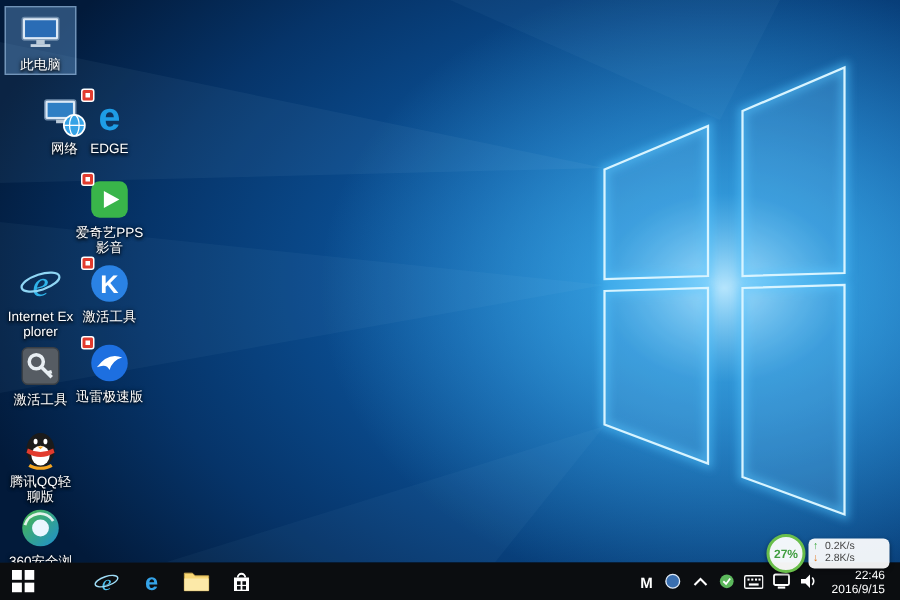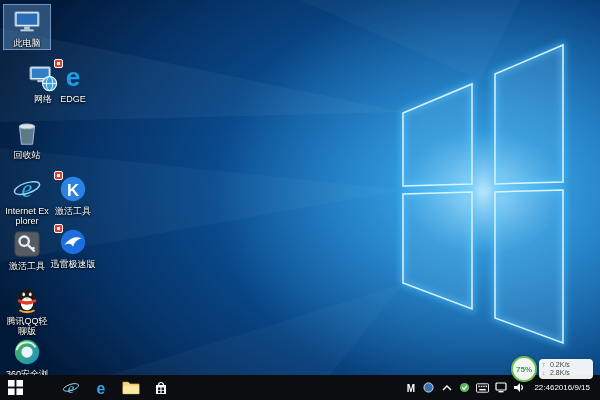--- a/index.html
+++ b/index.html
@@ -32,21 +32,21 @@
   .arrow.down{color:#e07820}
 
   
   #taskbar{position:absolute;left:0;bottom:0;width:600px;height:25px;background:#0b0d10;
     display:flex;align-items:stretch;z-index:20}
   .tb-btn{width:30px;display:flex;align-items:center;justify-content:center;cursor:pointer}
   #tb-apps{display:flex;margin-left:26px}
   #tray{margin-left:auto;display:flex;align-items:center;gap:5px;padding-right:4px}
   .tray-ic{display:flex;align-items:center;justify-content:center;width:13px;height:16px;cursor:pointer}
   #clock{color:#fff;font-size:8px;line-height:9px;text-align:right;padding:0 6px 0 4px;cursor:default;
-    display:flex;flex-direction:row;justify-content:flex-start}
+    display:flex;flex-direction:column;justify-content:flex-start}
 </style>
 </head>
 <body>
 
 <div id="screen">
 
   <svg id="wallpaper" viewBox="0 0 600 375" preserveAspectRatio="none">
     <defs>
       <radialGradient id="bg" cx="79%" cy="50%" r="85%">
         <stop offset="0%" stop-color="#1780d2"></stop>
@@ -105,30 +105,20 @@
           <rect x="4" y="7" width="18" height="10" fill="#2f7fc4"></rect>
           <rect x="10" y="19" width="6" height="2.5" fill="#b9c9d8"></rect>
           <circle cx="23" cy="23" r="7.5" fill="#36a3e6" stroke="#fff" stroke-width="1.2"></circle>
           <ellipse cx="23" cy="23" rx="3.4" ry="7.5" fill="none" stroke="#fff" stroke-width="0.9"></ellipse>
           <line x1="15.5" y1="23" x2="30.5" y2="23" stroke="#fff" stroke-width="0.9"></line>
         </svg>
     </div>
     <div class="lbl">网络</div>
   </div>
 
-  <div class="tile" style="left:4px;top:117px">
-    <div class="ic">
-      <svg viewBox="0 0 32 32">
-          <path d="M8 9 L24 9 L22 28 L10 28 Z" fill="rgba(205,220,232,0.45)" stroke="#aebfcd"></path>
-          <ellipse cx="16" cy="9" rx="8.2" ry="2.6" fill="#d8e3ec" stroke="#aebfcd"></ellipse>
-          <path d="M13 16 l3 -4 3 4 M13 20 h6 M14 24 h4" stroke="#4c8d3f" stroke-width="1.2" fill="none"></path>
-        </svg>
-    </div>
-    <div class="lbl">回收站</div>
-  </div>
 
   <div class="tile" style="left:4px;top:173px">
     <div class="ic">
       <svg viewBox="0 0 32 32">
           <text x="16" y="25" font-size="26" font-style="italic" font-family="serif" text-anchor="middle" fill="#2fb3e8">e</text>
           <ellipse cx="16" cy="15" rx="14" ry="5.5" fill="none" stroke="#8fd6f4" stroke-width="1.6" transform="rotate(-18 16 15)"></ellipse>
         </svg>
     </div>
     <div class="lbl">Internet Explorer</div>
   </div>
@@ -180,20 +170,30 @@
   <div class="tile" style="left:50px;top:61px">
     <div class="ic">
       <span class="badge"></span>
       <svg viewBox="0 0 32 32">
           <text x="16" y="26" font-size="28" font-weight="bold" text-anchor="middle" fill="#1e9de6">e</text>
         </svg>
     </div>
     <div class="lbl">EDGE</div>
   </div>
 
+  <div class="tile" style="left:50px;top:117px">
+    <div class="ic">
+      <span class="badge"></span>
+      <svg viewBox="0 0 32 32">
+          <rect x="3" y="3" width="26" height="26" rx="6" fill="#39b54a"></rect>
+          <polygon points="12,10 23,16 12,22" fill="#fff"></polygon>
+        </svg>
+    </div>
+    <div class="lbl">爱奇艺PPS影音</div>
+  </div>
 
   <div class="tile" style="left:50px;top:173px">
     <div class="ic">
       <span class="badge"></span>
       <svg viewBox="0 0 32 32">
           <circle cx="16" cy="16" r="13" fill="#2a82e4"></circle>
           <text x="16" y="23" font-size="18" font-weight="bold" text-anchor="middle" fill="#fff">K</text>
         </svg>
     </div>
     <div class="lbl">激活工具</div>
@@ -204,21 +204,21 @@
       <span class="badge"></span>
       <svg viewBox="0 0 32 32">
           <circle cx="16" cy="16" r="13" fill="#1d6fe0"></circle>
           <path d="M7 19 q8 -11 18 -7 q-7 2 -9 9 q-2 -5 -9 -2z" fill="#fff"></path>
         </svg>
     </div>
     <div class="lbl">迅雷极速版</div>
   </div>
 
   <div id="speedball">
-    <div id="sb-circle">75%</div>
+    <div id="sb-circle">27%</div>
     <div id="sb-panel">
       <div class="sb-row">
         <span class="arrow up">↑</span>
         <span>0.2K/s</span>
       </div>
       <div class="sb-row">
         <span class="arrow down">↓</span>
         <span>2.8K/s</span>
       </div>
     </div>

